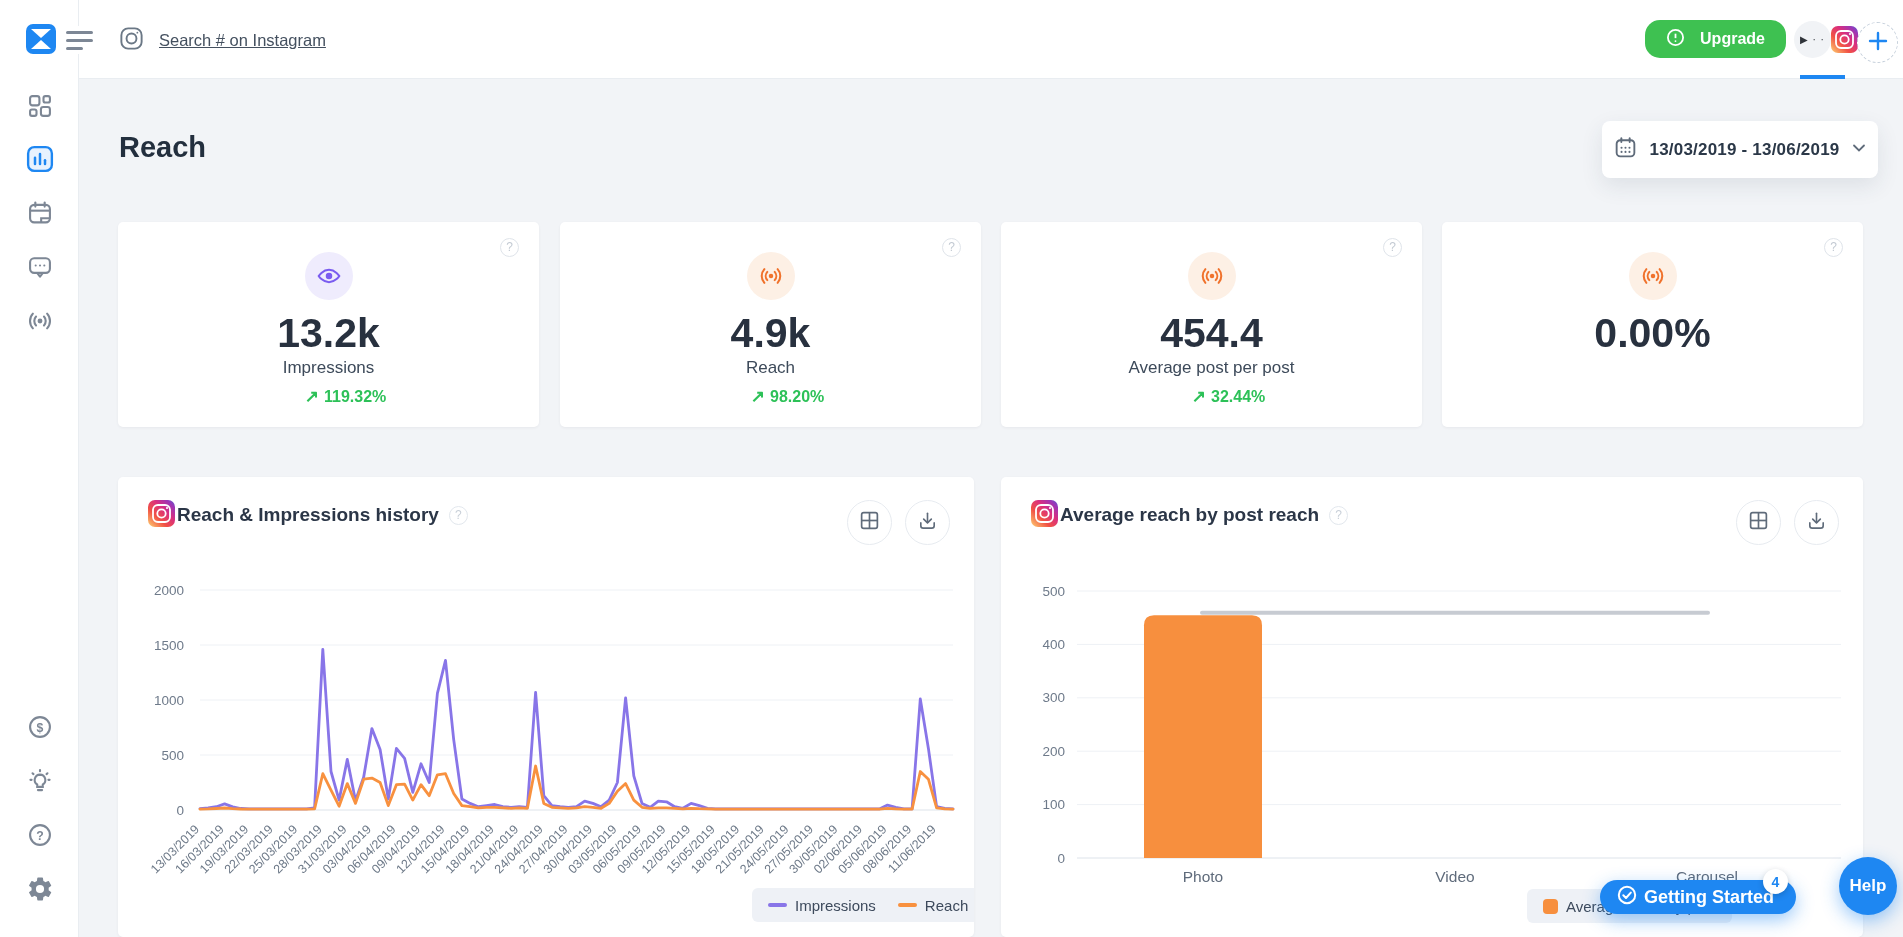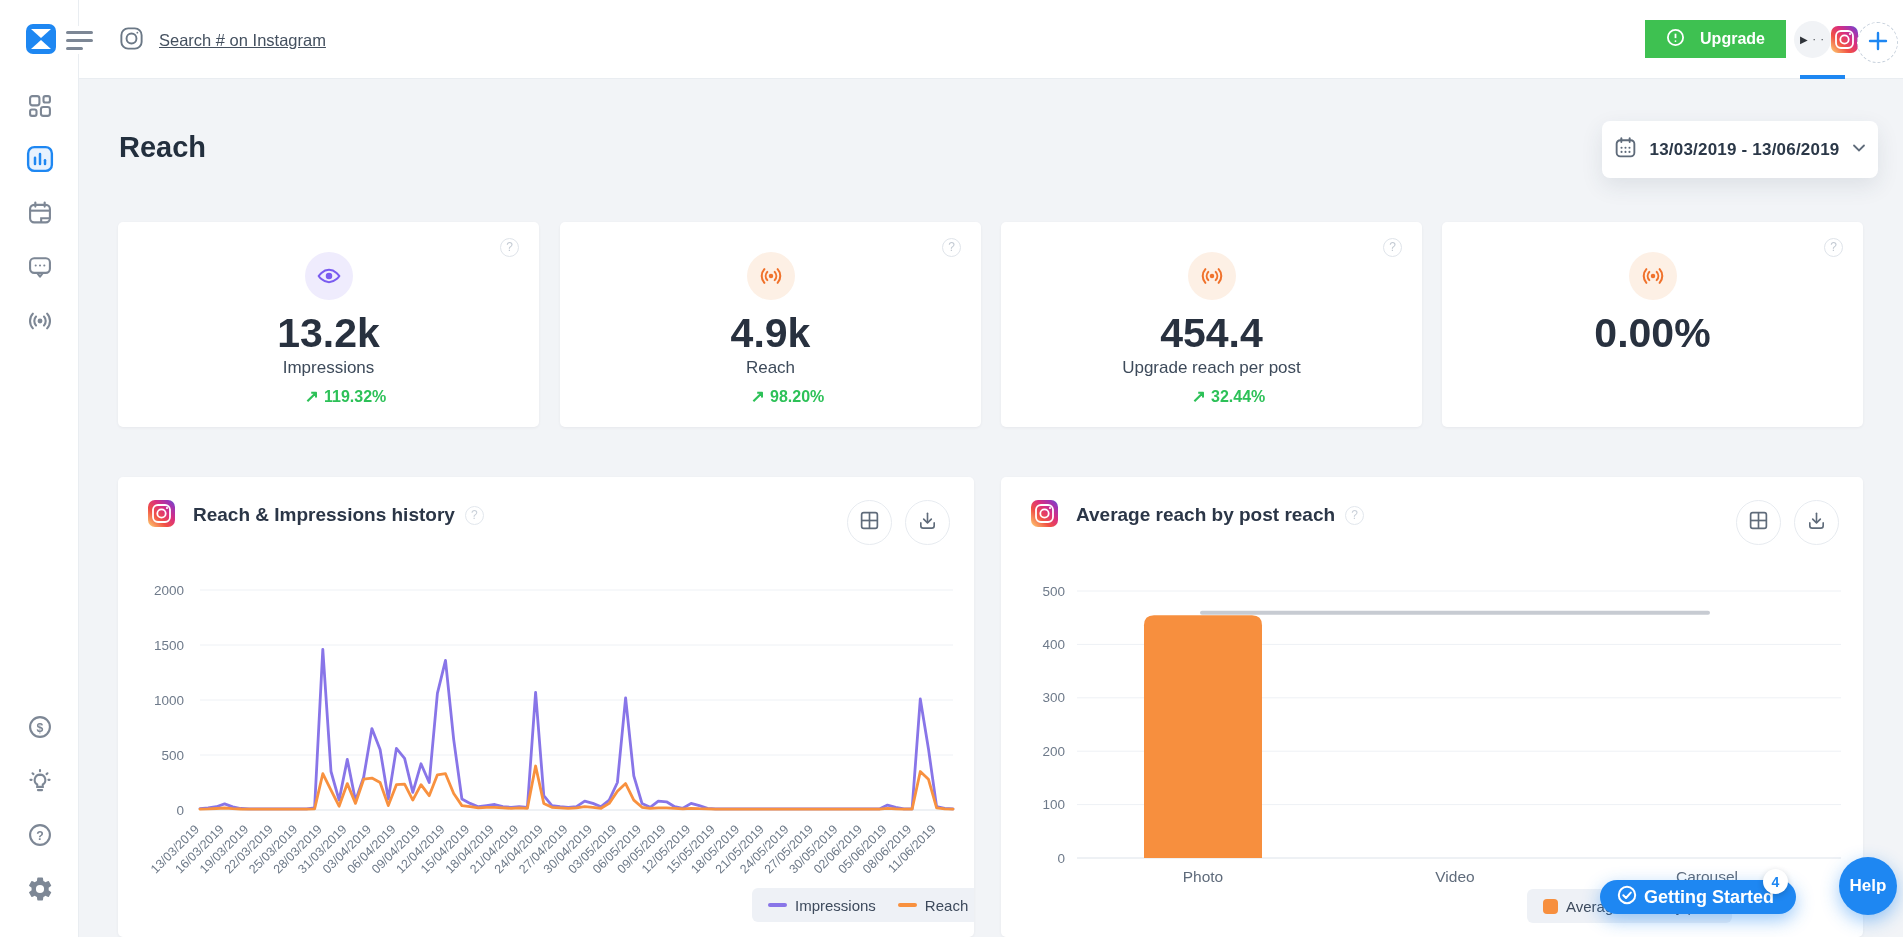--- a/index.html
+++ b/index.html
@@ -9,21 +9,21 @@
   
   .header { position: absolute; left: 0; top: 0; width: 1903px; height: 79px; background: #fff; border-bottom: 1px solid #e9edf1; z-index: 20; }
   .sidebar { position: absolute; left: 0; top: 0; width: 79px; height: 937px; background: #fff; border-right: 1px solid #e9edf1; z-index: 21; }
   .logo { position: absolute; left: 26px; top: 24px; width: 30px; height: 30px; z-index: 23; cursor: pointer; }
   .hamburger { position: absolute; left: 64px; top: 26px; width: 32px; height: 28px; background: #fff; z-index: 22; display: flex; flex-direction: column; justify-content: center; gap: 5px; align-items: flex-start; padding-left: 2px; cursor: pointer; }
   .hamburger span { display: block; height: 3px; border-radius: 2px; background: #7d8795; }
   .hb1 { width: 27px; } .hb2 { width: 27px; } .hb3 { width: 17px; }
   .search-wrap { position: absolute; left: 118px; top: 22px; height: 36px; display: flex; align-items: center; gap: 14px; z-index: 22; }
   .search-input { border: none; outline: none; font-family: "Liberation Sans", sans-serif; font-size: 16.5px; color: #44505f; width: 330px; background: transparent; text-decoration: underline; }
   .search-input::placeholder { color: #44505f; opacity: 1; }
-  .upgrade-btn { position: absolute; left: 1645px; top: 20px; width: 141px; height: 38px; border-radius: 0; background: #3ec151; color: #fff; display: flex; align-items: center; justify-content: center; gap: 15px; font-size: 16px; font-weight: bold; cursor: pointer; z-index: 22; border: none; }
+  .upgrade-btn { position: absolute; left: 1645px; top: 20px; width: 141px; height: 38px; border-radius: 15px; background: #3ec151; color: #fff; display: flex; align-items: center; justify-content: center; gap: 15px; font-size: 16px; font-weight: bold; cursor: pointer; z-index: 22; border: none; }
   .acct-overflow { position: absolute; left: 1794px; top: 21px; width: 37px; height: 37px; border-radius: 50%; background: #f1f3f6; display: flex; align-items: center; justify-content: center; font-size: 10px; color: #30343a; letter-spacing: 1px; z-index: 22; cursor: pointer; }
   .insta-avatar { position: absolute; left: 1831px; top: 26px; width: 27px; height: 27px; z-index: 22; cursor: pointer; }
   .add-account { position: absolute; left: 1857px; top: 22px; width: 41px; height: 41px; border-radius: 50%; border: 1.5px dashed #c7d1dc; display: flex; align-items: center; justify-content: center; z-index: 22; cursor: pointer; background: #fff; }
   .active-underline { position: absolute; left: 1800px; top: 75px; width: 45px; height: 4px; background: #1e87f2; z-index: 23; }
 
   
   .side-item { position: absolute; left: 24px; width: 32px; height: 32px; display: flex; align-items: center; justify-content: center; cursor: pointer; z-index: 22; }
 
   
   .page-title { position: absolute; left: 119px; top: 131px; font-size: 29px; font-weight: bold; color: #232f3e; z-index: 5; }
@@ -37,21 +37,21 @@
   .stat-value { position: absolute; top: 88px; width: 100%; text-align: center; font-size: 41px; font-weight: bold; color: #28313f; }
   .stat-label { position: absolute; top: 136px; width: 100%; text-align: center; font-size: 17px; color: #3d4a5a; }
   .stat-change { position: absolute; top: 164px; width: 100%; text-align: center; font-size: 16px; color: #2dc158; font-weight: 600; padding-left: 34px; }
   .trend-arrow { font-size: 17px; margin-right: 5px; font-weight: bold; }
 
   
   .panel { position: absolute; top: 477px; height: 460px; background: #fff; border-radius: 5px; box-shadow: 0 1px 3px rgba(44,58,74,0.06); z-index: 5; overflow: hidden; }
   .panel-1 { left: 118px; width: 856px; }
   .panel-2 { left: 1001px; width: 862px; }
   .panel-head { position: absolute; left: 0; top: 0; width: 100%; height: 76px; display: flex; align-items: center; padding-left: 30px; }
-  .panel-title { font-size: 19px; font-weight: 600; color: #2b3647; margin-left: 18px; }
+  .panel-title { font-size: 19px; font-weight: 600; color: #2b3647; margin-left: 2px; }
   .panel-help { width: 19px; height: 19px; border-radius: 50%; border: 1.5px solid #e2e7ed; color: #c9d0d9; font-size: 12px; line-height: 16px; text-align: center; margin-left: 10px; cursor: pointer; }
   .panel-actions { position: absolute; top: 23px; right: 24px; display: flex; gap: 13px; }
   .circle-btn { width: 45px; height: 45px; border-radius: 50%; border: 1px solid #e7ebf0; background: #fff; display: flex; align-items: center; justify-content: center; cursor: pointer; }
   .chart-svg { position: absolute; left: 0; top: 83px; }
   .legend-pill { position: absolute; background: #eef1f6; border-radius: 6px; height: 34px; display: flex; align-items: center; gap: 22px; padding: 0 16px; z-index: 8; }
   .legend-item { display: flex; align-items: center; gap: 8px; font-size: 15px; color: #3d4a5c; cursor: pointer; white-space: nowrap; }
   .legend-dash { width: 19px; height: 4.5px; border-radius: 2px; }
   .legend-square { width: 15px; height: 15px; border-radius: 4px; }
 
   
@@ -281,21 +281,21 @@
   <div class="stat-icon-circle" style="background:#fdf0e5">
     <svg width="26" height="26" viewBox="0 0 24 24" fill="none" stroke="#f0722c" stroke-width="1.9" stroke-linecap="round">
       <circle cx="12" cy="12" r="2.1" fill="#f0722c" stroke="none"></circle>
       <path d="M8.6 8.2a5.6 5.6 0 000 7.6"></path>
         <path d="M15.4 8.2a5.6 5.6 0 010 7.6"></path>
       <path d="M5.9 5.7a9.3 9.3 0 000 12.6"></path>
         <path d="M18.1 5.7a9.3 9.3 0 010 12.6"></path>
     </svg>
   </div>
   <div class="stat-value">454.4</div>
-  <div class="stat-label">Upgrade reach per post</div>
+  <div class="stat-label">Average post per post</div>
   <div class="stat-change"><span class="trend-arrow">↗</span><span>32.44%</span></div>
 </div>
 
 <div class="stat-card" style="left:1442px">
   <div class="stat-help">?</div>
   <div class="stat-icon-circle" style="background:#fdf0e5">
     <svg width="26" height="26" viewBox="0 0 24 24" fill="none" stroke="#f0722c" stroke-width="1.9" stroke-linecap="round">
       <circle cx="12" cy="12" r="2.1" fill="#f0722c" stroke="none"></circle>
       <path d="M8.6 8.2a5.6 5.6 0 000 7.6"></path>
         <path d="M15.4 8.2a5.6 5.6 0 010 7.6"></path>

